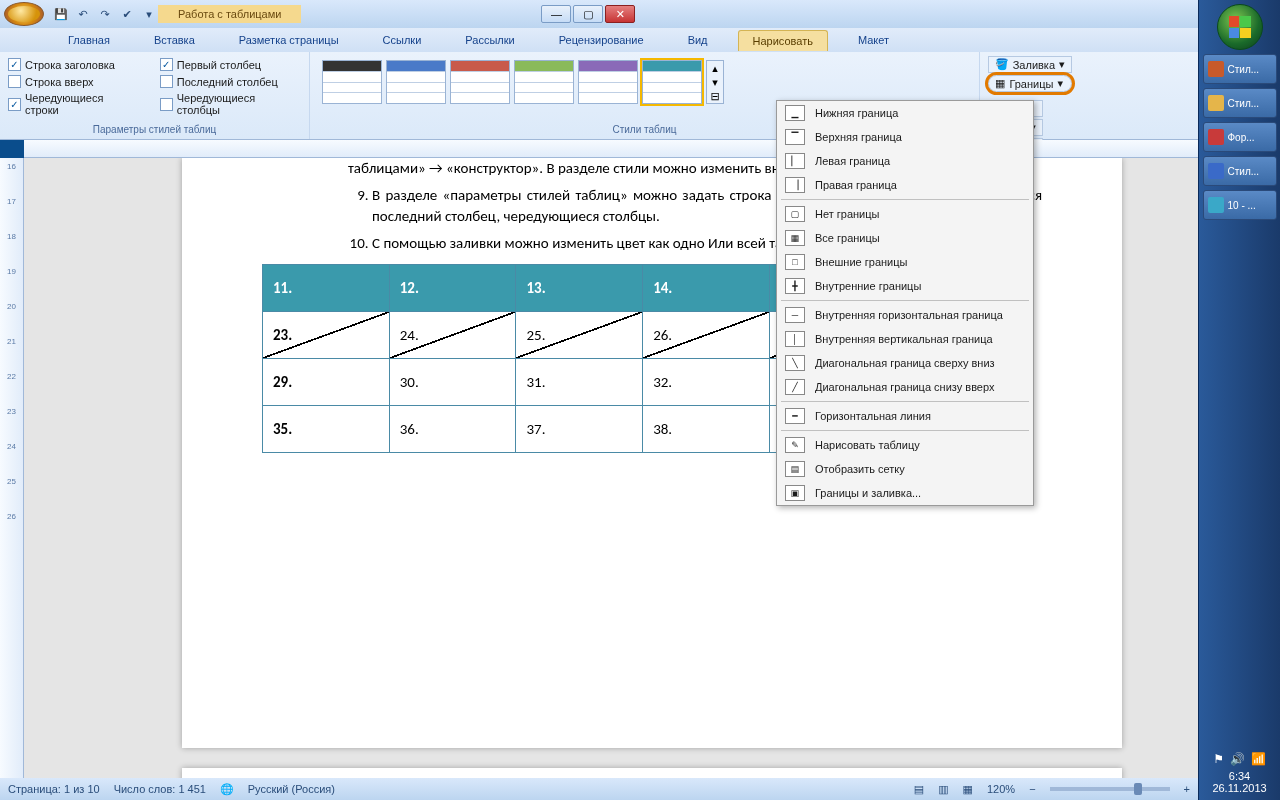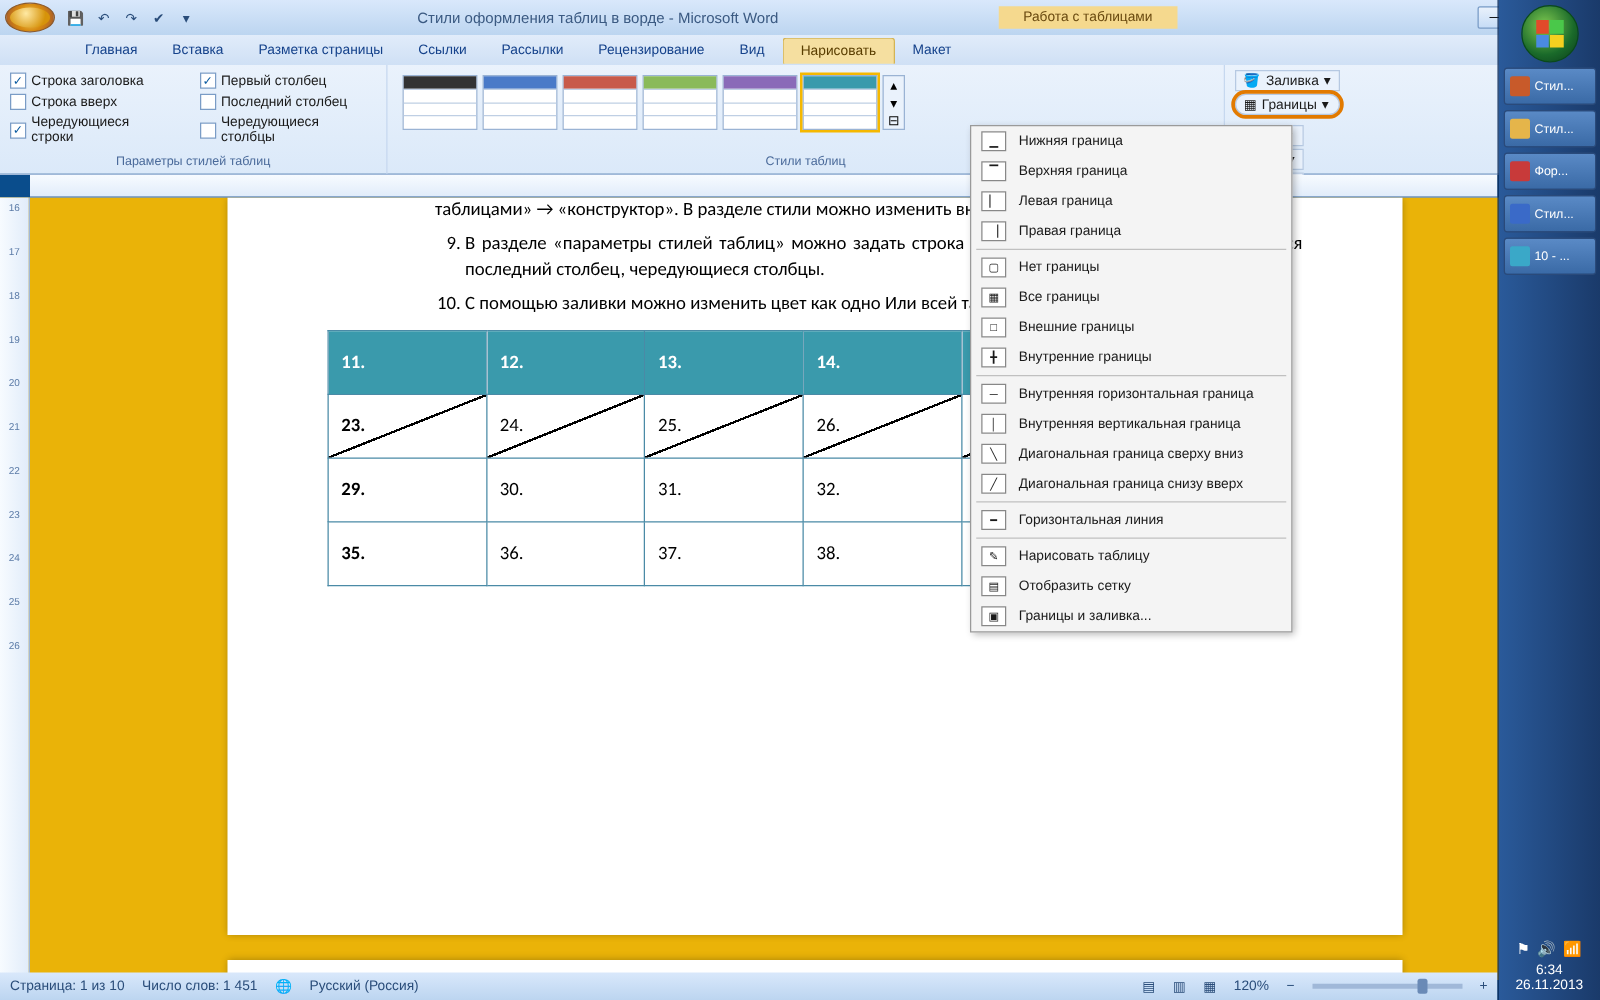--- a/index.html
+++ b/index.html
@@ -11,21 +11,21 @@
 .office-btn::after { content:""; position:absolute; inset:3px; background: radial-gradient(circle at 40% 30%, #ffe9a3, #d6930a 70%); border-radius:50%; }
 .qat { display: flex; gap: 4px; align-items: center; }
 .qat-btn { width: 18px; height: 18px; display: flex; align-items: center; justify-content: center; color: #2a4d7a; cursor: pointer; }
 .title-text { flex: 1; text-align: center; color: #3b5a82; font-size: 12px; }
 .contextual-tab { background: #f5d98e; padding: 3px 20px; color: #6a4a10; margin-right: 240px; }
 .win-controls { display: flex; gap: 2px; }
 .win-btn { width: 30px; height: 18px; background: linear-gradient(#e9f1fb,#c6dcf6); border: 1px solid #7a9cc6; border-radius: 2px; display:flex; align-items:center; justify-content:center; }
 .win-btn.close { background: linear-gradient(#e58080,#c73434); border-color:#8a2020; color:#fff; }
 
 
-.tabs-row { height: 24px; background: linear-gradient(#e1ecfa,#cfe0f5); display: flex; align-items: center; padding-left: 54px; gap: 0; }
+.tabs-row { height: 24px; background: linear-gradient(#e1ecfa,#cfe0f5); display: flex; align-items: center; padding-left: 54px; gap: 16px; }
 .tab { padding: 4px 14px; color: #15428b; cursor: pointer; }
 .tab.active { background: #f5dfa0; border: 1px solid #d4b454; border-bottom: none; border-radius: 3px 3px 0 0; color: #5a3e00; }
 
 
 .ribbon { height: 88px; background: linear-gradient(#eaf2fc,#dbe9f9); border-bottom: 1px solid #a0b8d8; display: flex; position: relative; }
 .ribbon-group { border-right: 1px solid #c6d8ef; padding: 4px 8px 2px 8px; display: flex; flex-direction: column; justify-content: space-between; }
 .group-label { text-align: center; color: #4a6a9a; font-size: 10px; padding: 2px 0; }
 .opts-col { display: flex; flex-direction: column; gap: 4px; padding: 2px 0; }
 .check-row { display: flex; align-items: center; gap: 4px; color: #1a1a1a; cursor: pointer; }
 .chk { width: 13px; height: 13px; border: 1px solid #7a9cc6; background: #fff; display: inline-flex; align-items: center; justify-content: center; font-size: 10px; color: #0a5aa0; }
@@ -47,32 +47,32 @@
 
 .dropdown { position: absolute; top: 100px; left: 776px; width: 258px; background: #f4f4f4; border: 1px solid #9a9a9a; box-shadow: 2px 2px 6px rgba(0,0,0,.3); z-index: 100; }
 .dd-item { display: flex; align-items: center; gap: 10px; padding: 4px 8px; cursor: pointer; color:#1a1a1a; }
 .dd-item .dd-ic { width: 20px; height: 16px; display:flex; align-items:center; justify-content:center; border:1px solid #888; background:#fff; font-size:9px; }
 .dd-sep { height:1px; background:#c0c0c0; margin: 2px 4px; }
 
 
 .ruler-h { height: 18px; background: linear-gradient(#f7fbff,#e1ecfa); border-bottom: 1px solid #a0b8d8; position: relative; margin-left: 24px; width: 1174px; font-size:8px; color:#5a7aa6; }
 
 
-.doc-wrap { display:flex; height: 626px; background:#eab308; }
+.doc-wrap { display:flex; height: 626px; background:#e5e5e5; }
 .ruler-v { width: 24px; background: linear-gradient(90deg,#f7fbff,#e1ecfa); border-right:1px solid #a0b8d8; font-size:8px; color:#5a7aa6; display:flex; flex-direction:column; align-items:center; padding-top:4px; gap:26px; }
 .pages { flex:1; overflow:hidden; position:relative; padding: 0 10px; }
 .page { width: 940px; min-height: 590px; background:#fff; margin: 0 auto; box-shadow: 0 0 6px rgba(0,0,0,.3); padding: 0 80px 40px 80px; position:relative; }
 .page2 { width: 940px; height: 40px; background:#fff; margin: 20px auto 0; box-shadow: 0 0 6px rgba(0,0,0,.3); }
 .doc-text { font-family: Calibri, sans-serif; font-size: 15px; color:#000; line-height:1.4; }
 .doc-text ol { list-style: decimal; padding-left: 110px; }
 .doc-text li { margin-bottom: 6px; text-align: justify; }
 
 
 .word-table { border-collapse: collapse; width: 760px; margin-top: 10px; font-family: Calibri, sans-serif; font-size: 15px; }
-.word-table td { border: 1px solid #4a8aa6; padding: 16px 10px; height: 47px; color:#000; position:relative; }
+.word-table td { border: 1px solid #4a8aa6; padding: 6px 10px; height: 47px; color:#000; position:relative; }
 .word-table tr.hdr td { background: #3a9aac; color:#fff; font-weight:bold; }
 .word-table tr.r2 td.first { font-weight:bold; }
 .word-table tr.diag td::after { content:""; position:absolute; left:0; top:0; right:0; bottom:0; background: linear-gradient(to bottom right, transparent 49%, #000 49%, #000 51%, transparent 51%); }
 .word-table td.first { font-weight:bold; }
 
 
 .statusbar { height: 22px; background: linear-gradient(#d9e8fb,#bcd5f0); display:flex; align-items:center; padding: 0 8px; color:#2a4d7a; gap: 14px; position:absolute; bottom:0; left:0; width:1198px; }
 .statusbar .spacer { flex:1; }
 .zoom-slider { width: 120px; height: 4px; background:#a0b8d8; position:relative; }
 .zoom-slider::after { content:""; position:absolute; left:70%; top:-4px; width:8px; height:12px; background:#6a8ab6; border-radius:2px; }
@@ -97,21 +97,20 @@
 
 <div class="titlebar">
   <div class="office-btn"></div>
   <div class="qat">
     <div class="qat-btn">💾</div>
     <div class="qat-btn">↶</div>
     <div class="qat-btn">↷</div>
     <div class="qat-btn">✔</div>
     <div class="qat-btn">▾</div>
   </div>
-  <div class="title-text">Стили оформления таблиц в ворде - Microsoft Word</div>
   <div class="contextual-tab">Работа с таблицами</div>
   <div class="win-controls">
     <div class="win-btn">—</div>
     <div class="win-btn">▢</div>
     <div class="win-btn close">✕</div>
   </div>
 </div>
 
 <div class="tabs-row">
   <div class="tab">Главная</div>

